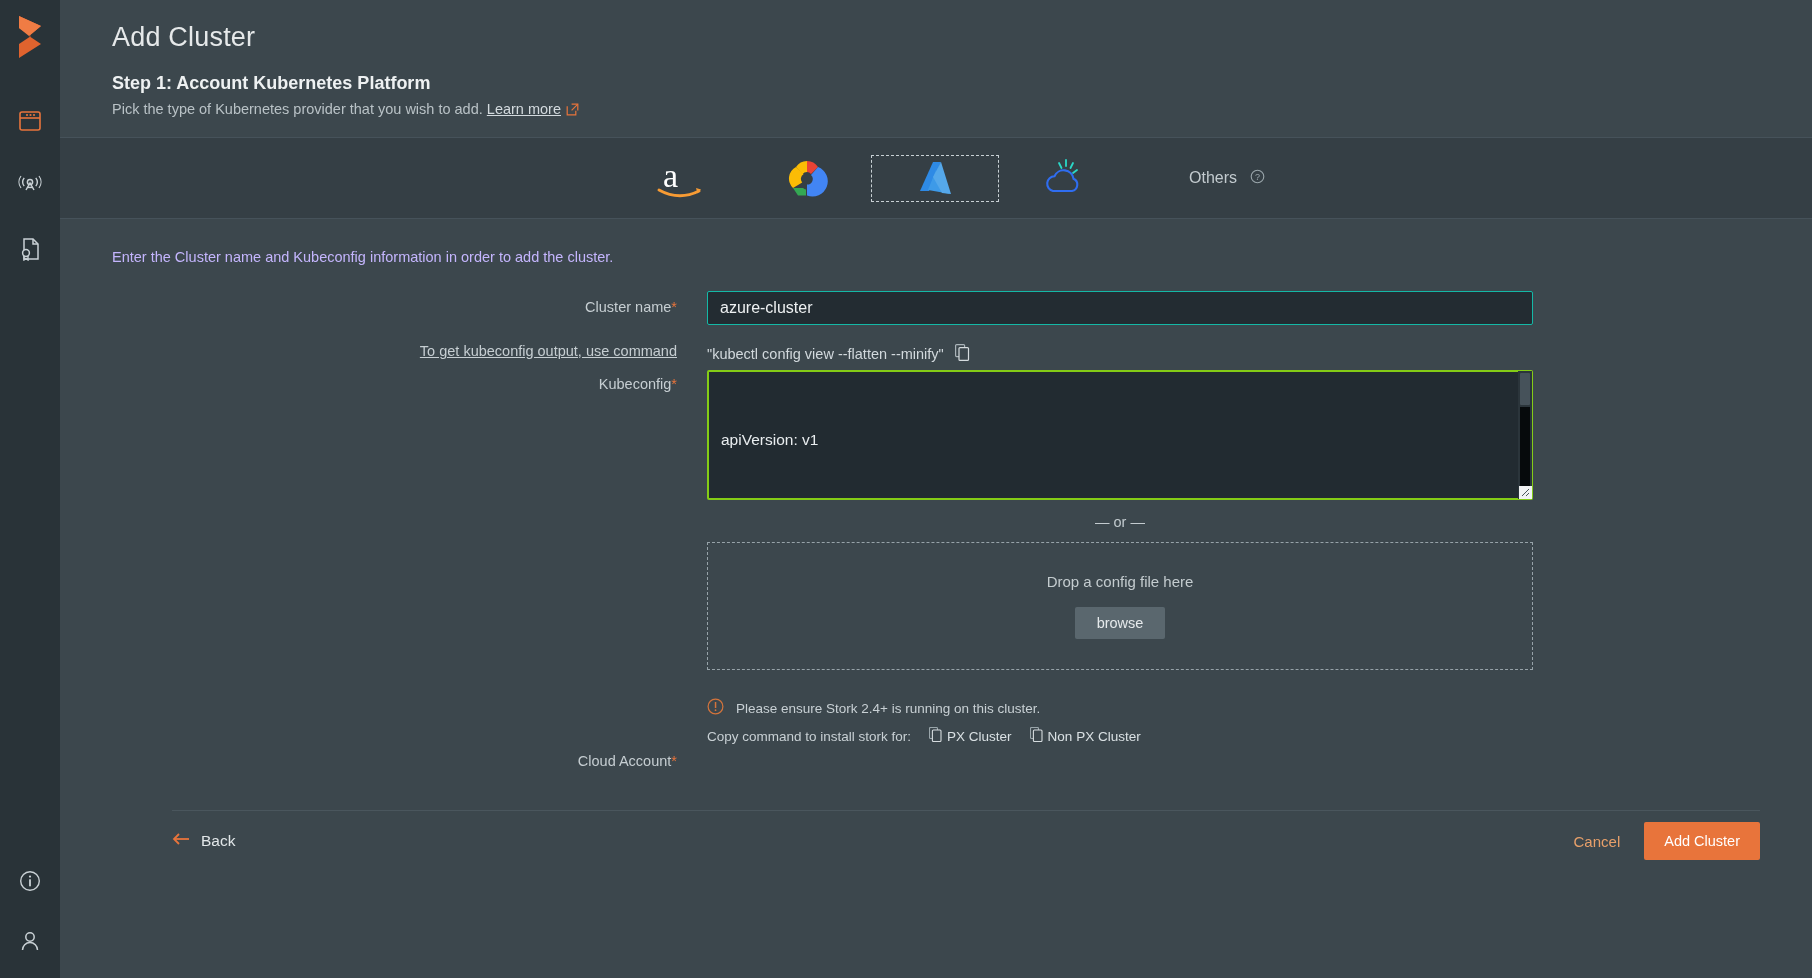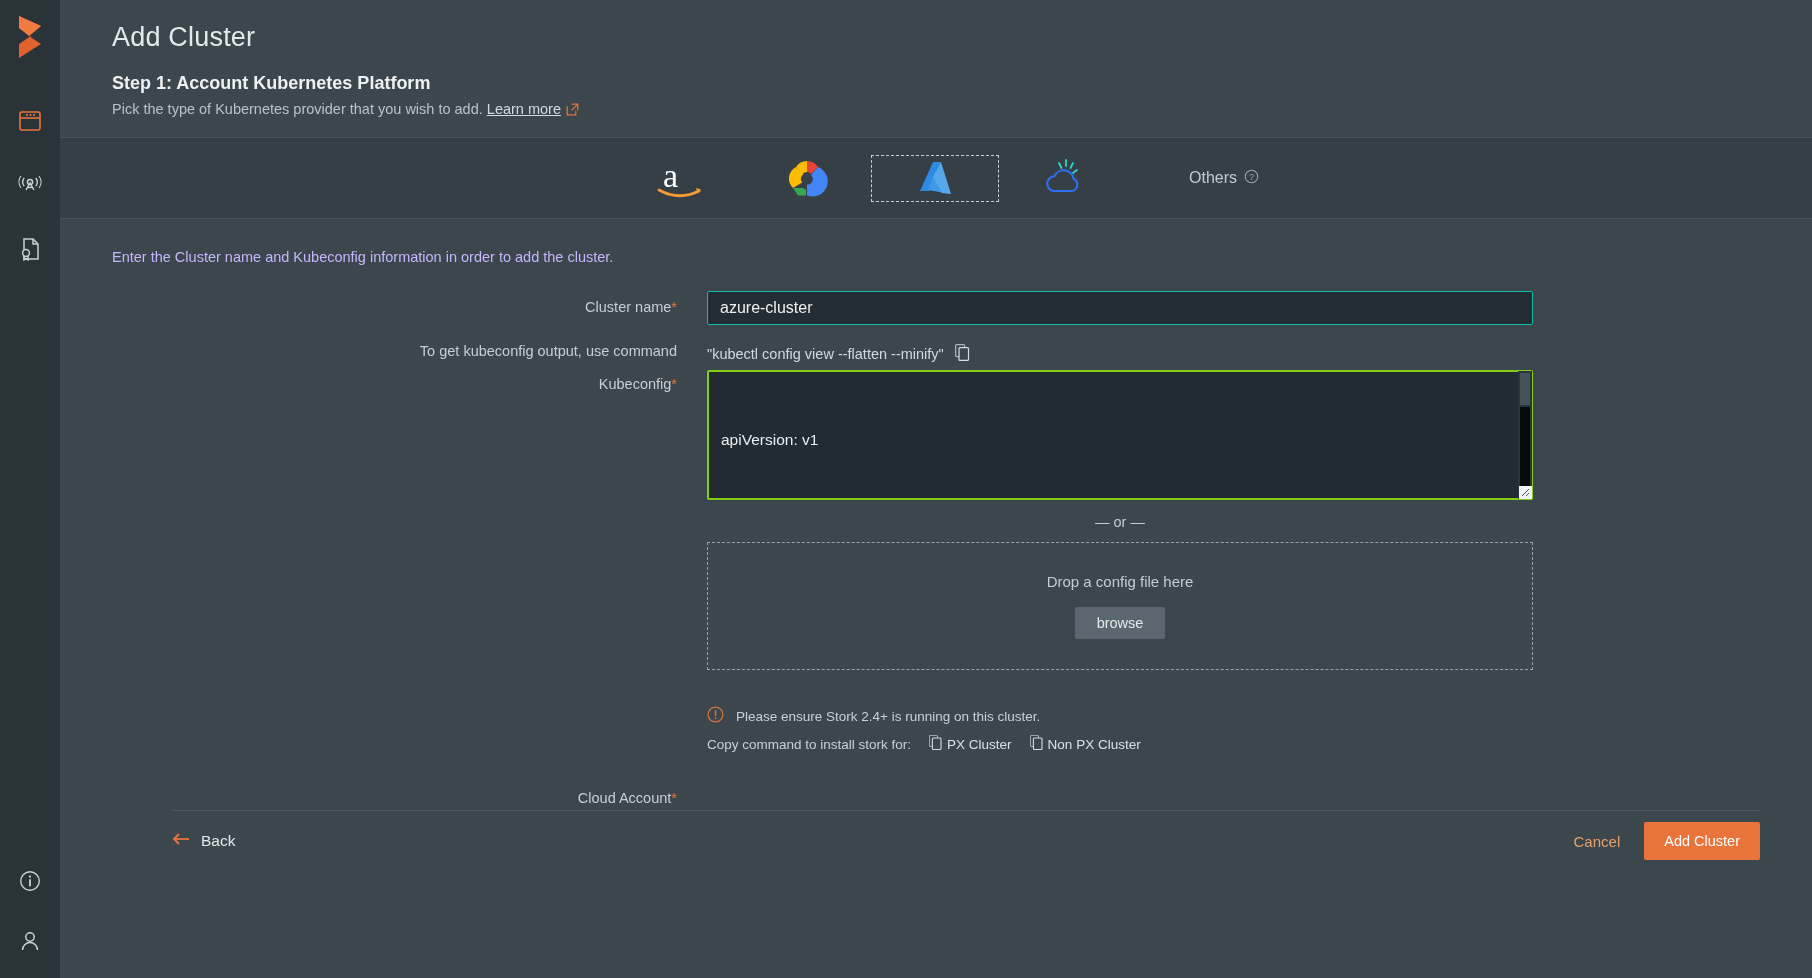--- a/index.html
+++ b/index.html
@@ -63,21 +63,21 @@
   }
   .prov-row { display: flex; align-items: center; margin-left: 555px; gap: 0; }
   .prov {
     width: 128px; height: 47px;
     display: flex; align-items: center; justify-content: center;
     cursor: pointer; border: 1px dashed transparent;
   }
   .prov.selected { border: 1px dashed #c8d0d4; }
   .others {
     font-size: 16px; color: #c3cbcf; margin-left: 62px;
-    display: flex; align-items: center; gap: 7px; cursor: pointer;
+    display: flex; align-items: center; gap: 13px; cursor: pointer;
   }
 
   .intro-line { font-size: 14.5px; color: #c4b5fd; margin-bottom: 26px; }
 
   
   .frow { display: flex; align-items: flex-start; margin-bottom: 13px; }
   .flabel {
     width: 595px; text-align: right; padding-right: 30px;
     font-size: 14.5px; color: #c6ced2; padding-top: 8px; flex: 0 0 595px;
   }
@@ -127,21 +127,21 @@
     cursor: pointer;
   }
   .drop-text { font-size: 15px; color: #c4cccf; }
   .browse-btn {
     background: #5a676e; color: #e6eaec;
     font-size: 14.5px; border: none; border-radius: 2px;
     padding: 8px 22px; cursor: pointer;
     font-family: "Liberation Sans", sans-serif;
   }
 
-  .stork-note { margin-top: 36px; display: flex; align-items: center; gap: 12px; }
+  .stork-note { margin-top: 28px; display: flex; align-items: center; gap: 12px; }
   .stork-text { font-size: 13.5px; color: #c8d0d4; }
   .stork-copy { margin-top: 8px; font-size: 13.5px; color: #c8d0d4; display: flex; align-items: center; gap: 8px; }
   .copy-link { display: inline-flex; align-items: center; gap: 5px; cursor: pointer; color: #d9e0e3; margin-left: 10px;}
 
   .select-box {
     width: 826px; height: 34px;
     background: #232c32; border-radius: 2px;
     color: #eef1f2; font-size: 16px;
     display: flex; align-items: center; justify-content: space-between;
     padding: 0 12px; cursor: pointer;
@@ -300,21 +300,21 @@
     <div class="intro-line">Enter the Cluster name and Kubeconfig information in order to add the cluster.</div>
 
     <div class="frow">
       <div class="flabel"><span>Cluster name</span><span class="req">*</span></div>
       <div class="fctl">
         <input class="text-input" type="text" value="azure-cluster" style="">
       </div>
     </div>
 
     <div class="frow" style="margin-bottom:6px;">
-      <div class="flabel" style="padding-top:5px;">To get kubeconfig output, use command</div>
+      <div class="flabel" style="padding-top:5px;text-decoration:underline;">To get kubeconfig output, use command</div>
       <div class="fctl">
         <div class="cmd-line">
           <span>"kubectl config view --flatten --minify"</span>
           <span>
             <svg width="15" height="17" viewBox="0 0 15 17">
               <rect x="0.6" y="0.6" width="9" height="12" rx="1" fill="none" stroke="#aab4b9" stroke-width="1.2"></rect>
               <rect x="4" y="3.6" width="9.5" height="12.8" rx="1" fill="#3c474d" stroke="#d6dcdf" stroke-width="1.2"></rect>
             </svg>
           </span>
         </div>
@@ -379,21 +379,21 @@
                 <rect x="0.5" y="0.5" width="8" height="11" rx="1" fill="none" stroke="#9aa6ab" stroke-width="1.1"></rect>
                 <rect x="3.4" y="3" width="8.6" height="11.5" rx="1" fill="#3c474d" stroke="#d6dcdf" stroke-width="1.1"></rect>
               </svg>
             </span>
             <span>Non PX Cluster</span>
           </span>
         </div>
       </div>
     </div>
 
-    <div class="frow" style="margin-top:29px;">
+    <div class="frow" style="">
       <div class="flabel"><span>Cloud Account</span><span class="req">*</span></div>
     </div>
   </div>
 
   <div class="footer-rule"></div>
   <div class="footer">
     <div class="back-btn">
       <span>
         <svg width="18" height="14" viewBox="0 0 18 14">
             <line x1="2" y1="7" x2="17" y2="7" stroke="#e8743b" stroke-width="1.8"></line>

